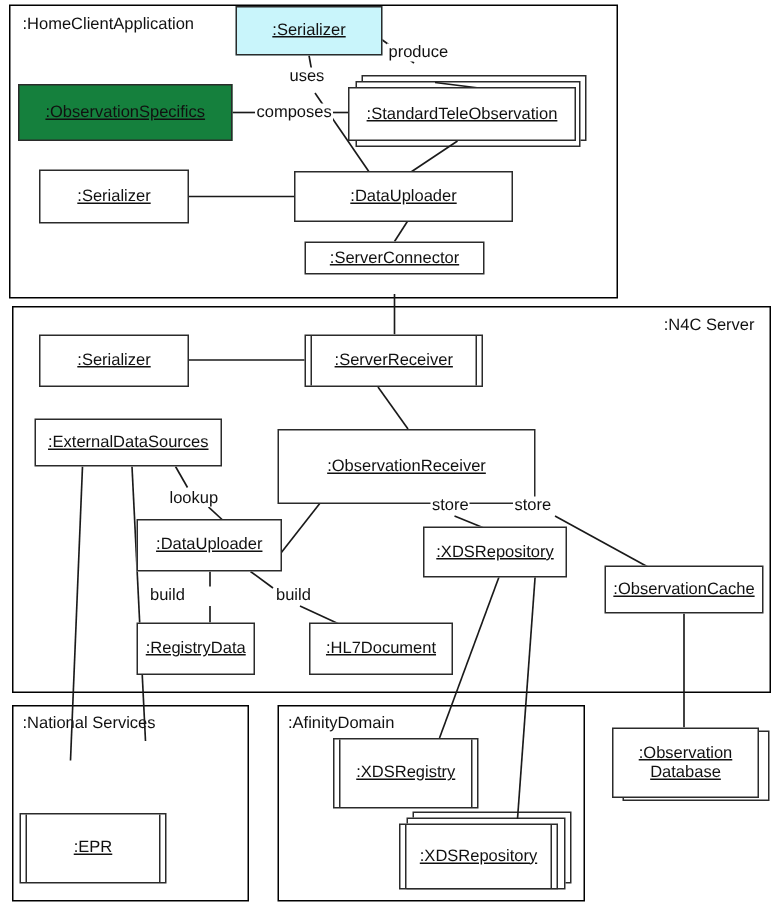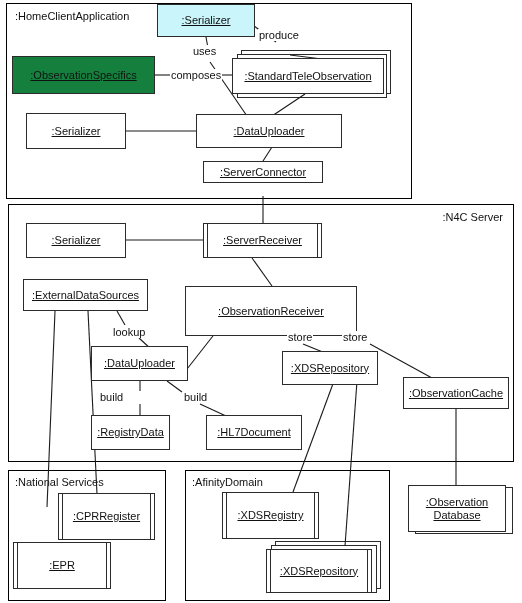--- a/index.html
+++ b/index.html
@@ -154,23 +154,20 @@
   </div>
 
   <div class="node" style="left:91px;top:415px;width:79px;height:35px;">
     <span class="lbl">:RegistryData</span>
   </div>
 
   <div class="node" style="left:206px;top:415px;width:96px;height:35px;">
     <span class="lbl">:HL7Document</span>
   </div>
 
-  <div class="node bars" style="left:58px;top:493px;width:97px;height:47px;">
-    <span class="lbl">:CPRRegister</span>
-  </div>
 
   <div class="node bars" style="left:13px;top:542px;width:98px;height:47px;">
     <span class="lbl">:EPR</span>
   </div>
 
   <div class="node bars" style="left:222px;top:492px;width:97px;height:47px;">
     <span class="lbl">:XDSRegistry</span>
   </div>
 
   <div class="shadow2" style="left:275px;top:541px;width:106px;height:48px;"></div>

